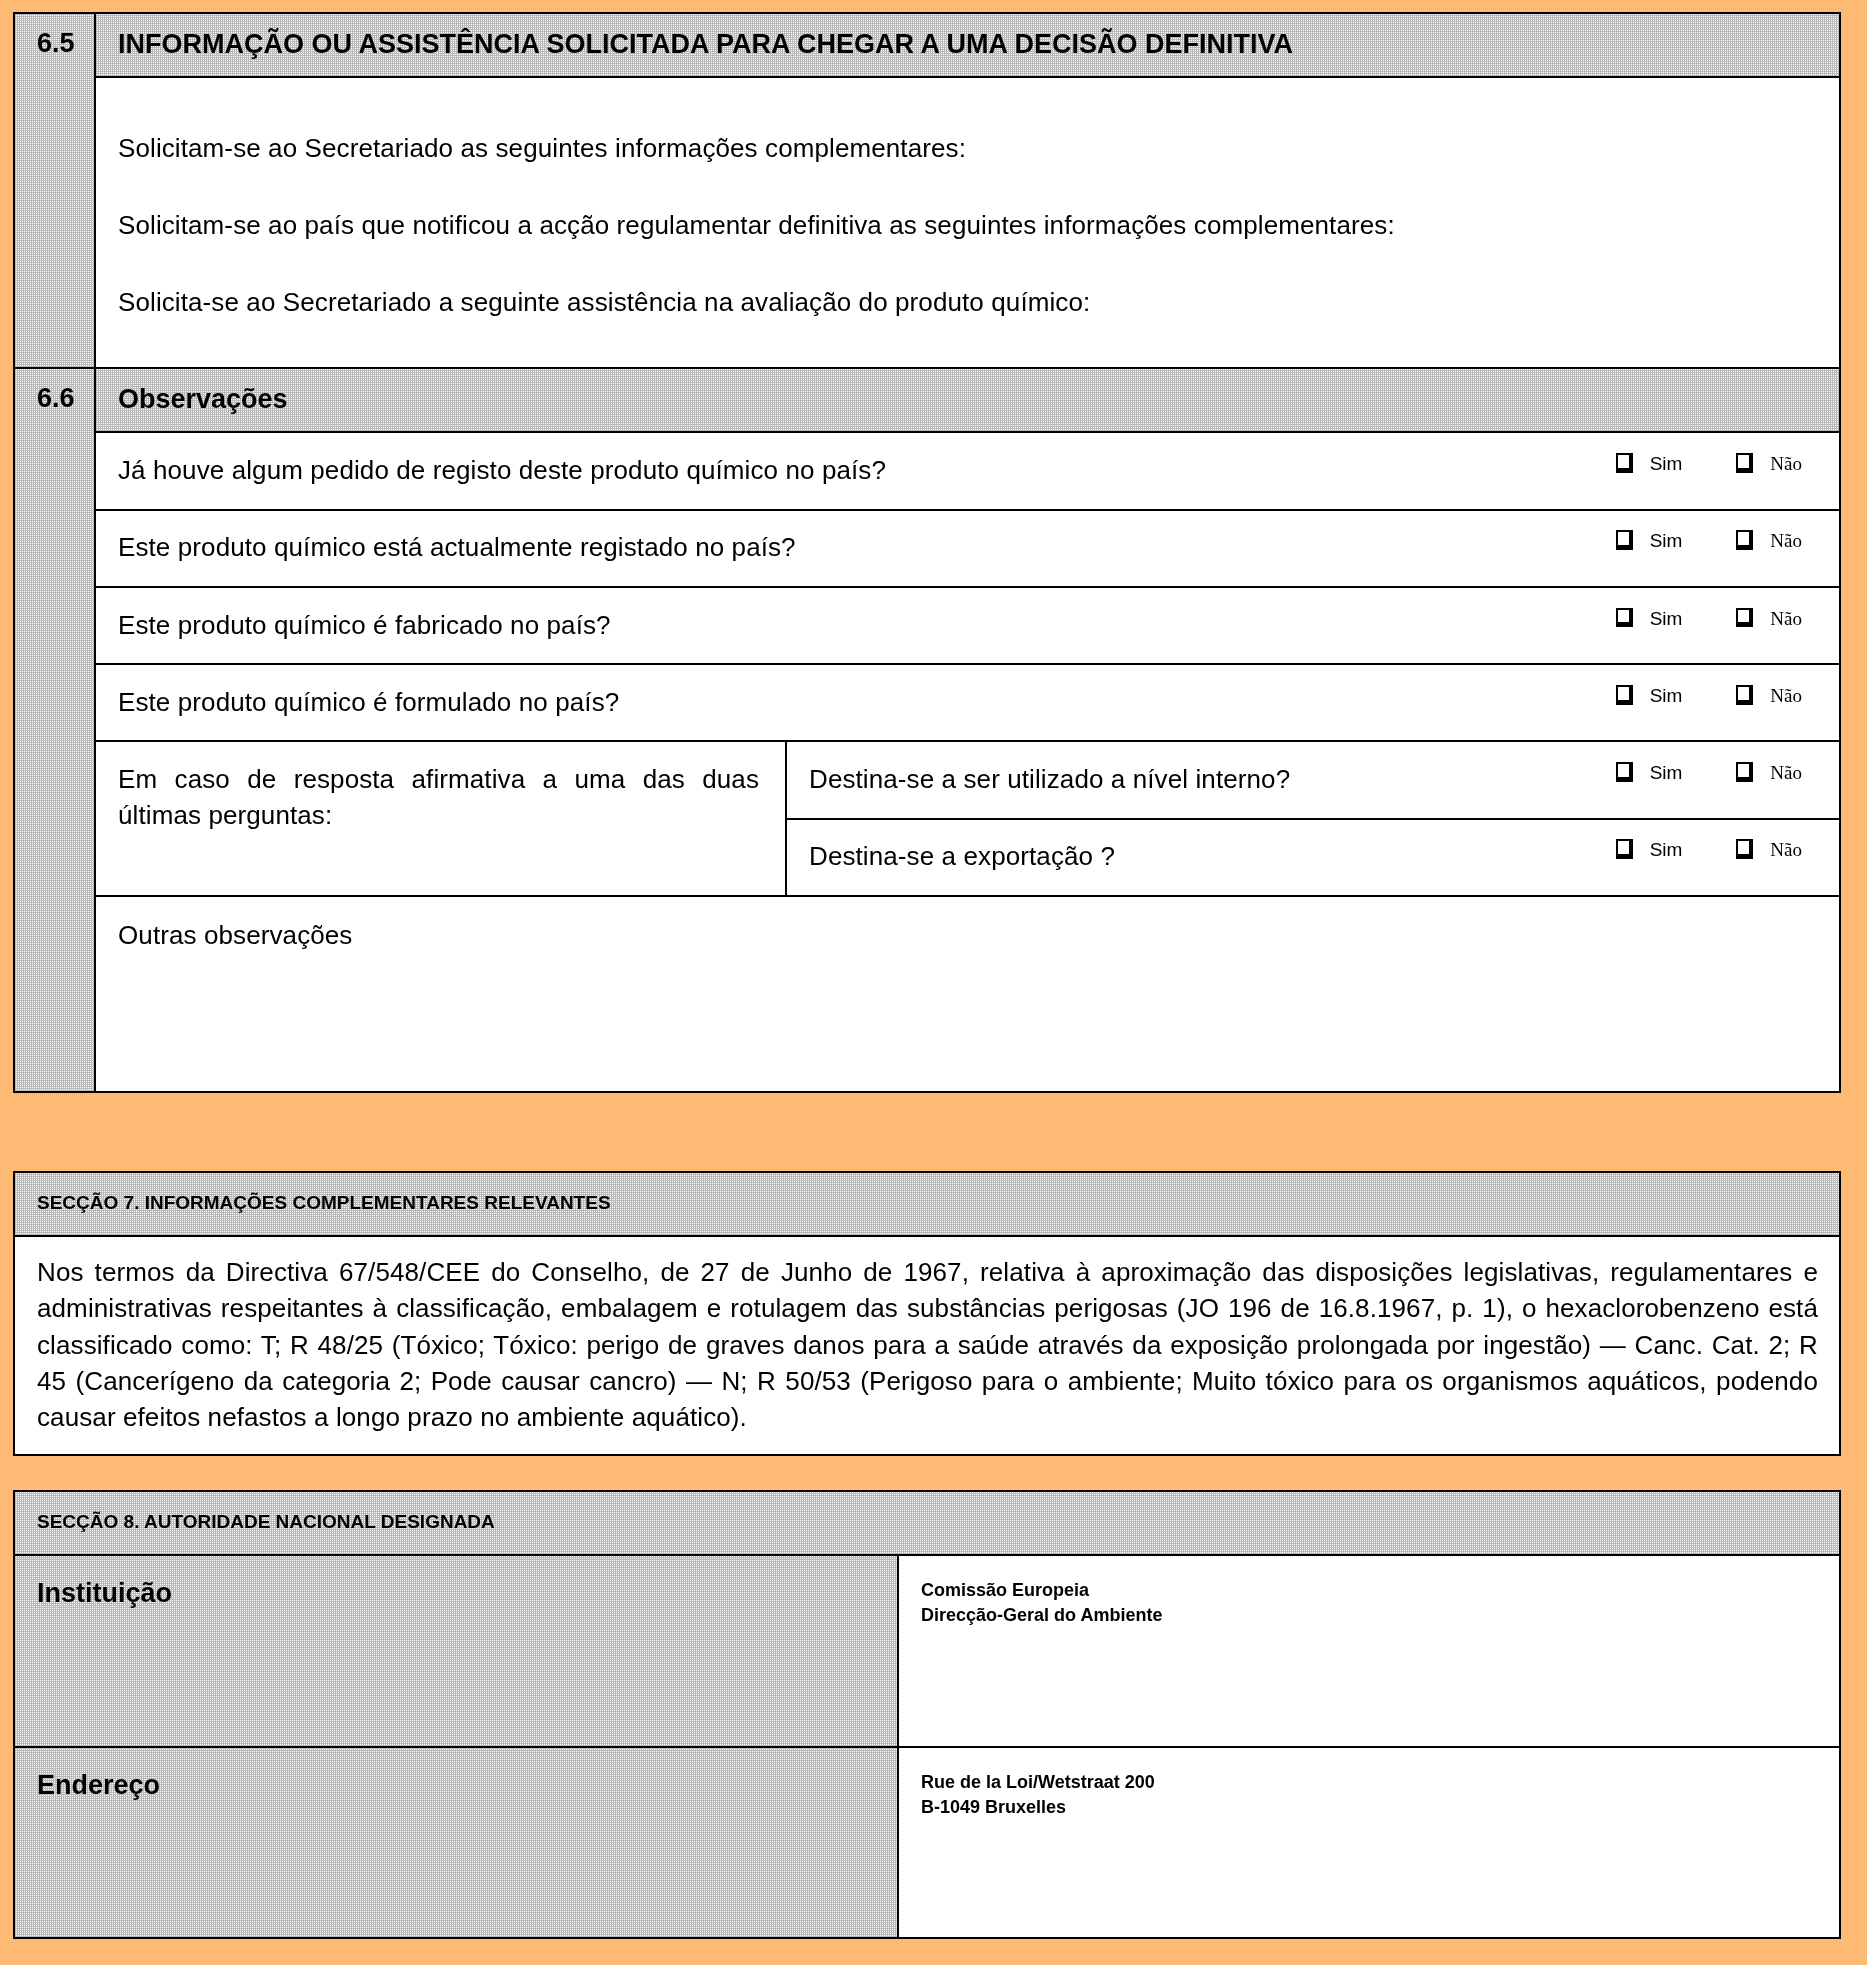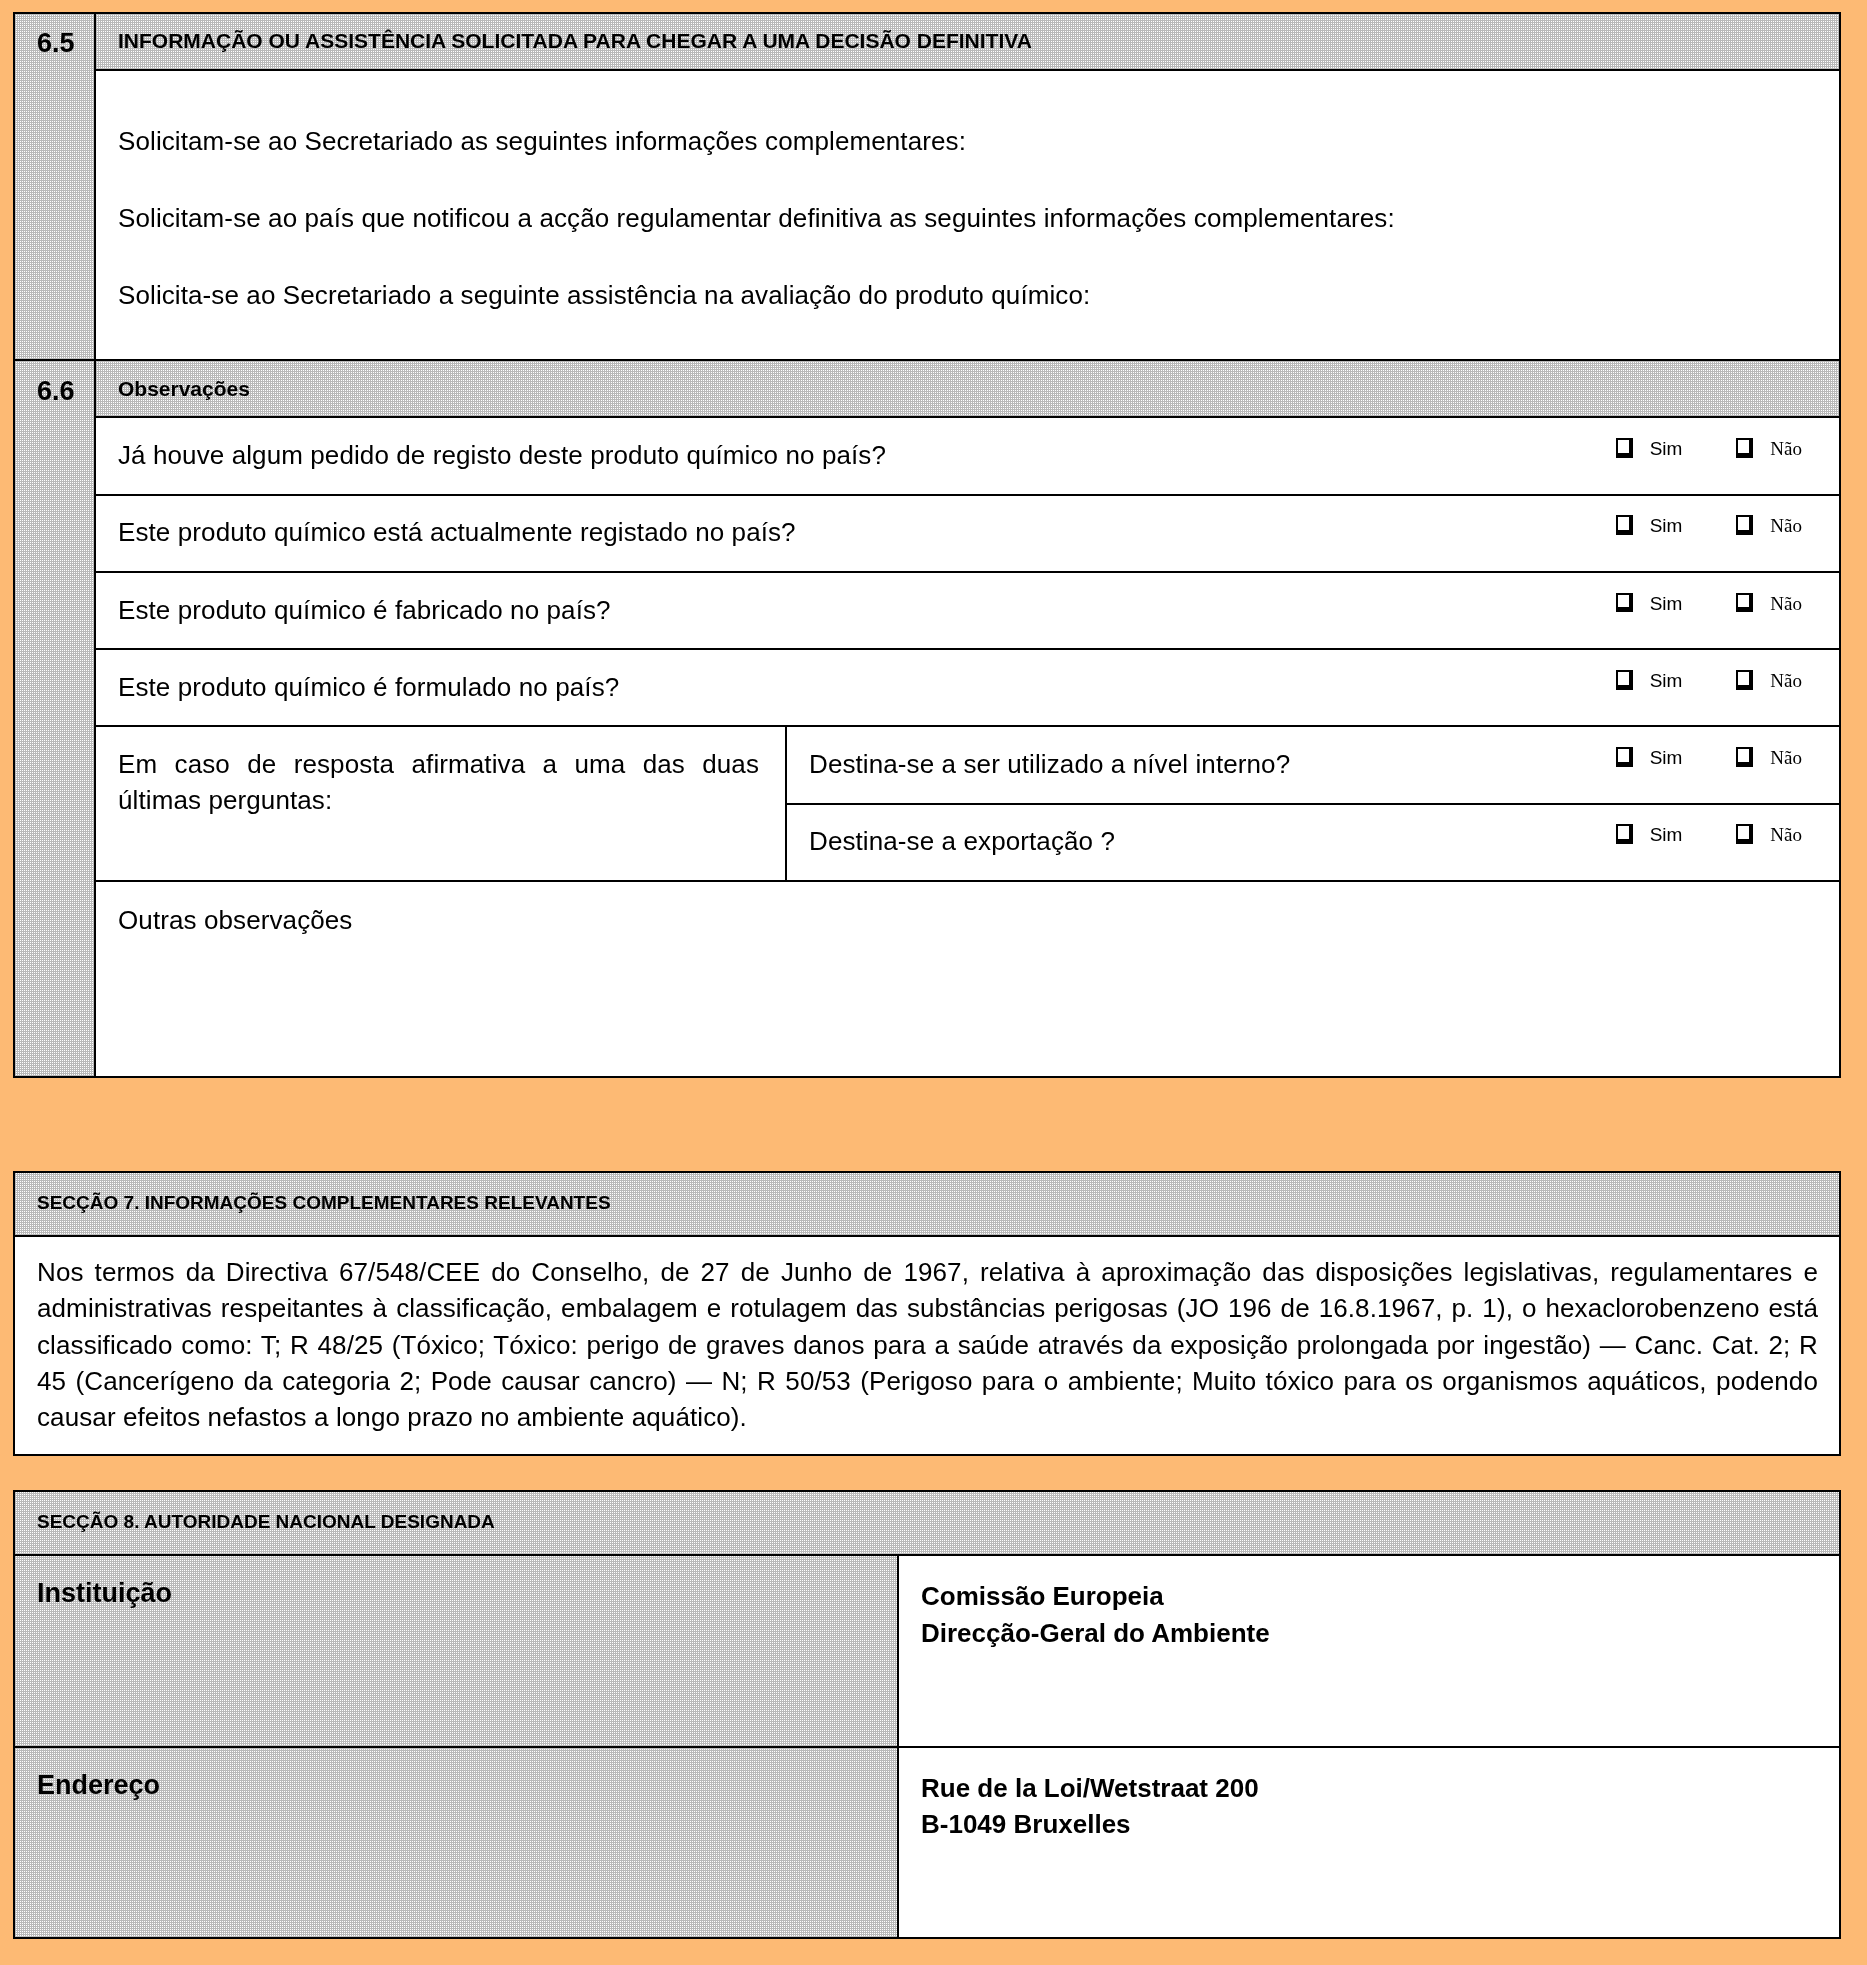--- a/index.html
+++ b/index.html
@@ -37,21 +37,21 @@
   }
   td, th { padding: 0; vertical-align: top; }
 
   
   .t-body {
     font-size: 26px;
     line-height: 1.38;
     letter-spacing: 0.1px;
   }
   .t-hdr {
-    font-size: 21px;
+    font-size: 27px;
     font-weight: bold;
     line-height: 1.25;
   }
   .t-sec {
     font-size: 19px;
     font-weight: bold;
     line-height: 1.25;
   }
   .t-num {
     font-size: 27px;
@@ -122,21 +122,21 @@
   }
 
   .kvlabel {
     padding: 22px 19.7px 19.7px 22px;
     font-size: 27px;
     font-weight: bold;
     margin-left: 12px;
   }
   .kvvalue {
     padding: 22px 19.7px 19.7px 22px;
-    font-size: 26px;
+    font-size: 18px;
     line-height: 1.42;
     font-weight: bold;
     background: #ffffff;
   }
   .kvcol { width: 883px; }
 </style>
 </head>
 <body>
 
 <div class="page">

